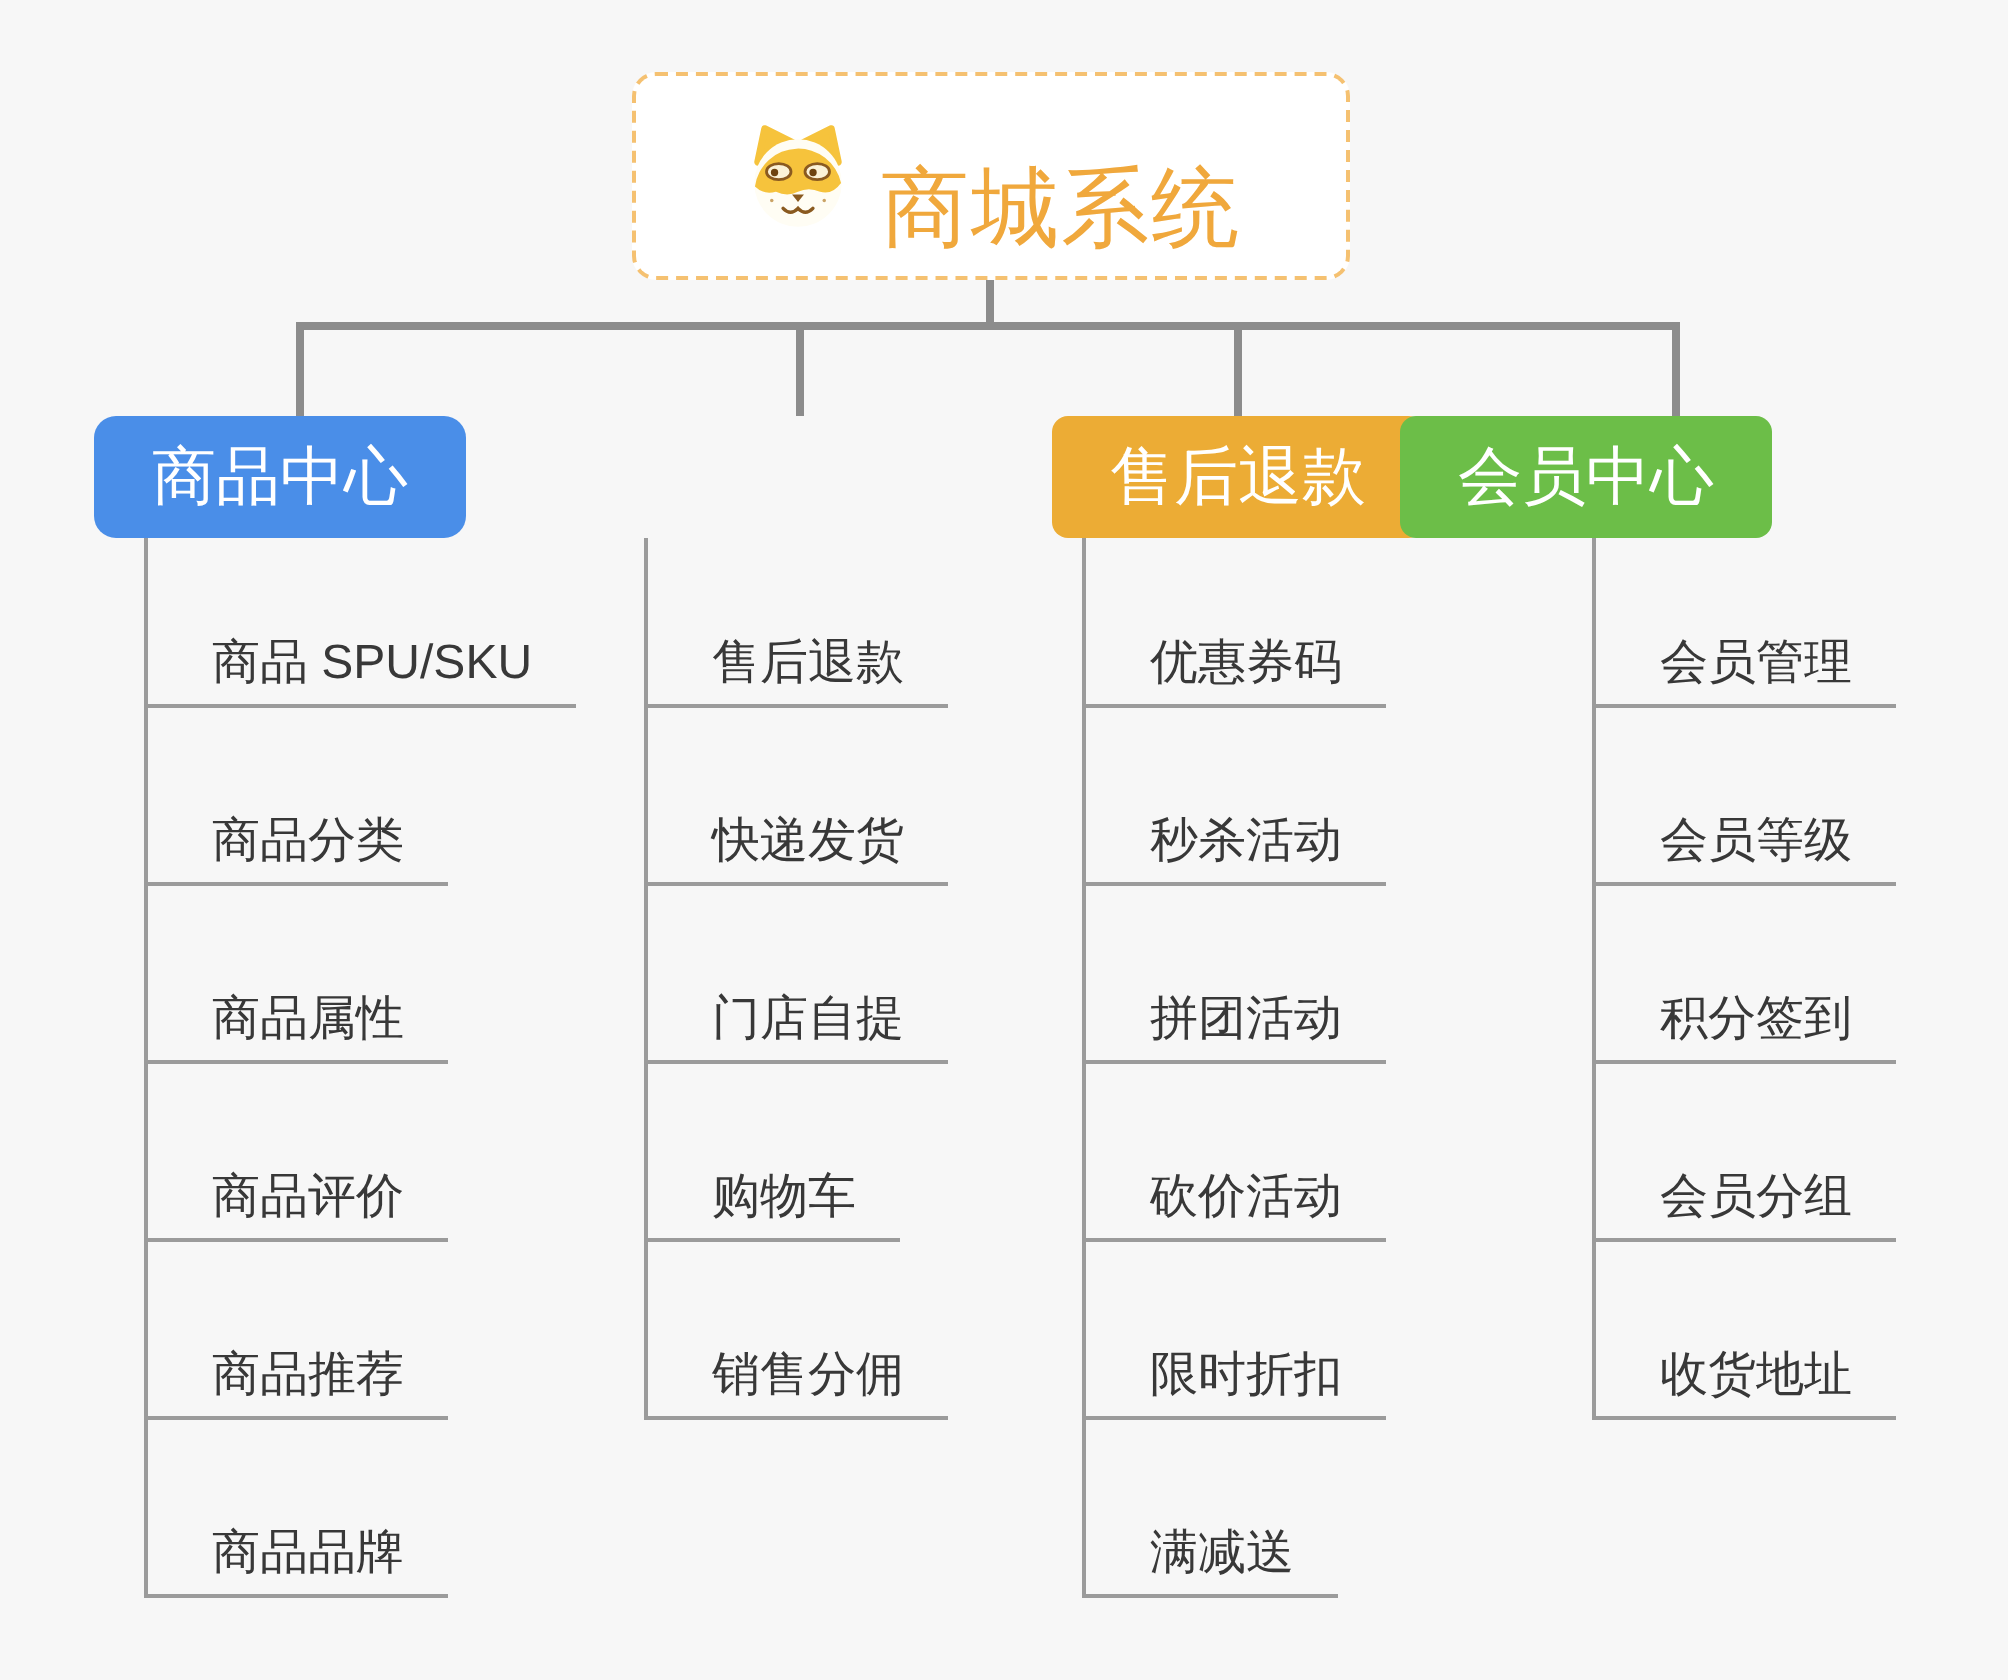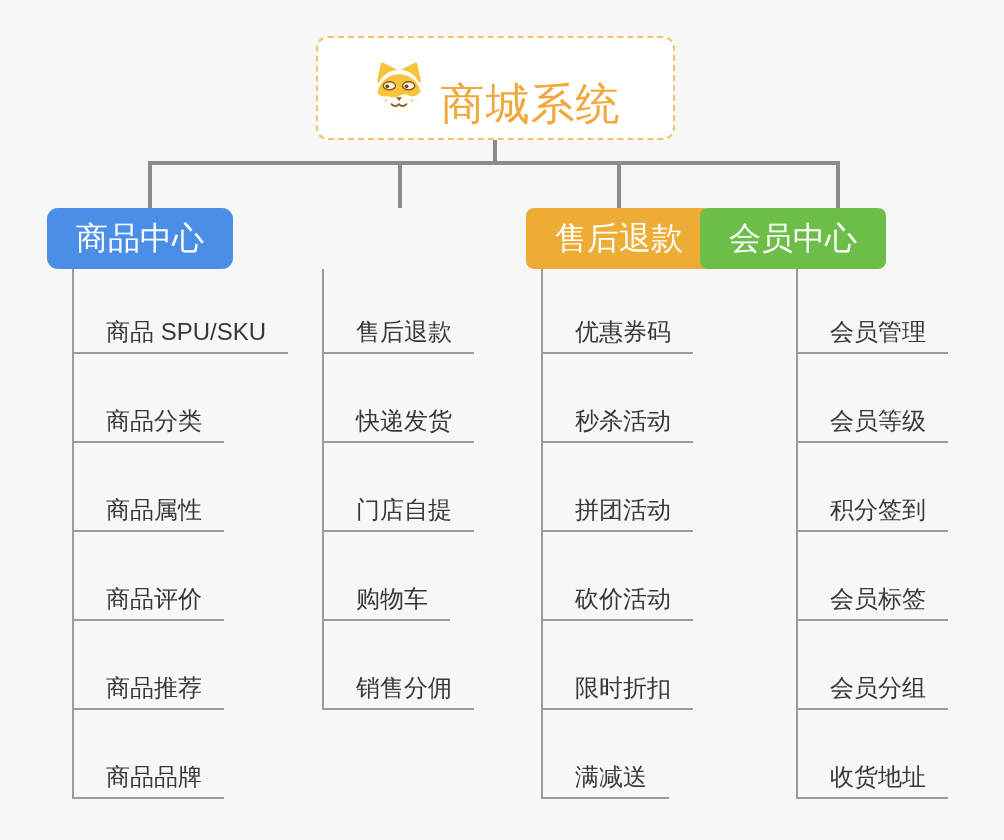--- a/index.html
+++ b/index.html
@@ -199,23 +199,20 @@
     <li>
         <span>会员管理</span>
       </li>
     <li>
         <span>会员等级</span>
       </li>
     <li>
         <span>积分签到</span>
       </li>
     <li>
-        <span>会员标签</span>
-      </li>
-    <li>
         <span>会员分组</span>
       </li>
     <li>
         <span>收货地址</span>
       </li>
   </ul>
 
 </div>
 
 </body></html>

